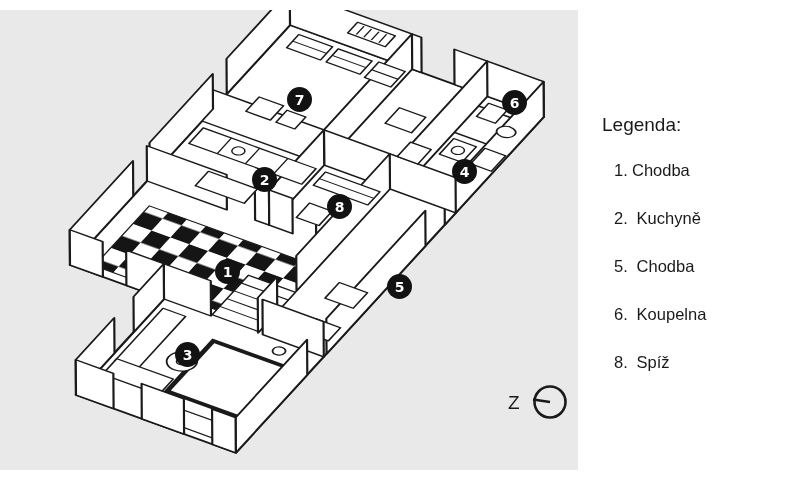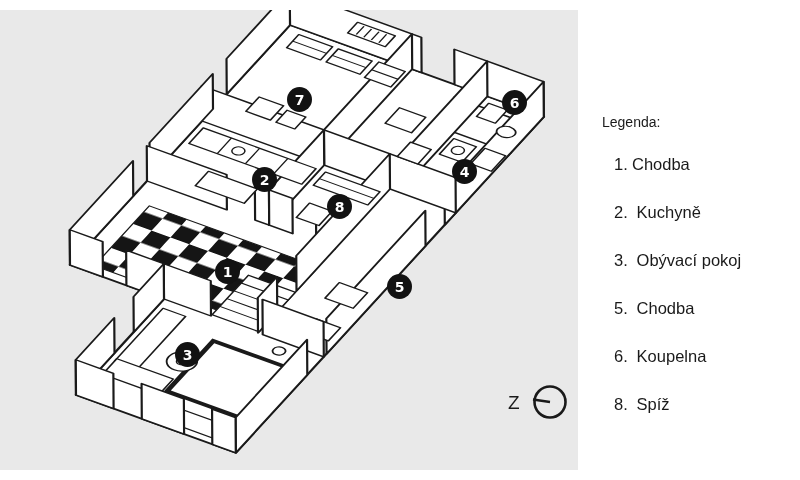--- a/index.html
+++ b/index.html
@@ -32,21 +32,21 @@
   .marker-4{left:452px;top:149px;}
   .marker-5{left:387px;top:264px;}
   .marker-6{left:502px;top:80px;}
   .marker-7{left:287px;top:77px;}
   .marker-8{left:327px;top:184px;}
   
   .compass{position:absolute;left:498px;top:368px;width:80px;height:48px;}
   .compass text{font-family:"Liberation Sans",sans-serif;font-size:19px;fill:#1a1a1a;}
   
   .legend{position:absolute;left:602px;top:114px;width:192px;}
-  .legend-title{font-size:14px;margin-bottom:6px;}
+  .legend-title{font-size:19px;margin-bottom:6px;}
   .legend ol{list-style:none;margin:0;padding:0 0 0 12px;}
   .legend li{font-size:16.5px;line-height:27px;white-space:nowrap;margin-top:21px;}
   .legend .num{display:inline-block;min-width:18px;}
 </style>
 </head>
 <body>
 
 <div class="stage">
 
   <svg width="578" height="460" viewBox="0 0 578 460">
@@ -180,18 +180,17 @@
       <line x1="52" y1="24" x2="35" y2="21.5" stroke="#1a1a1a" stroke-width="2.4"></line>
     </svg>
   </div>
 </div>
 
 <div class="legend">
   <div class="legend-title">Legenda:</div>
   <ol>
     <li><span class="num">1.</span><span>Chodba</span></li>
     <li><span class="num">2.</span> <span>Kuchyně</span></li>
-    <li><span class="num">3.</span> <span>Obývací pokoj</span></li>
     <li><span class="num">5.</span> <span>Chodba</span></li>
     <li><span class="num">6.</span> <span>Koupelna</span></li>
     <li><span class="num">8.</span> <span>Spíž</span></li>
   </ol>
 </div>
 
 </body></html>

